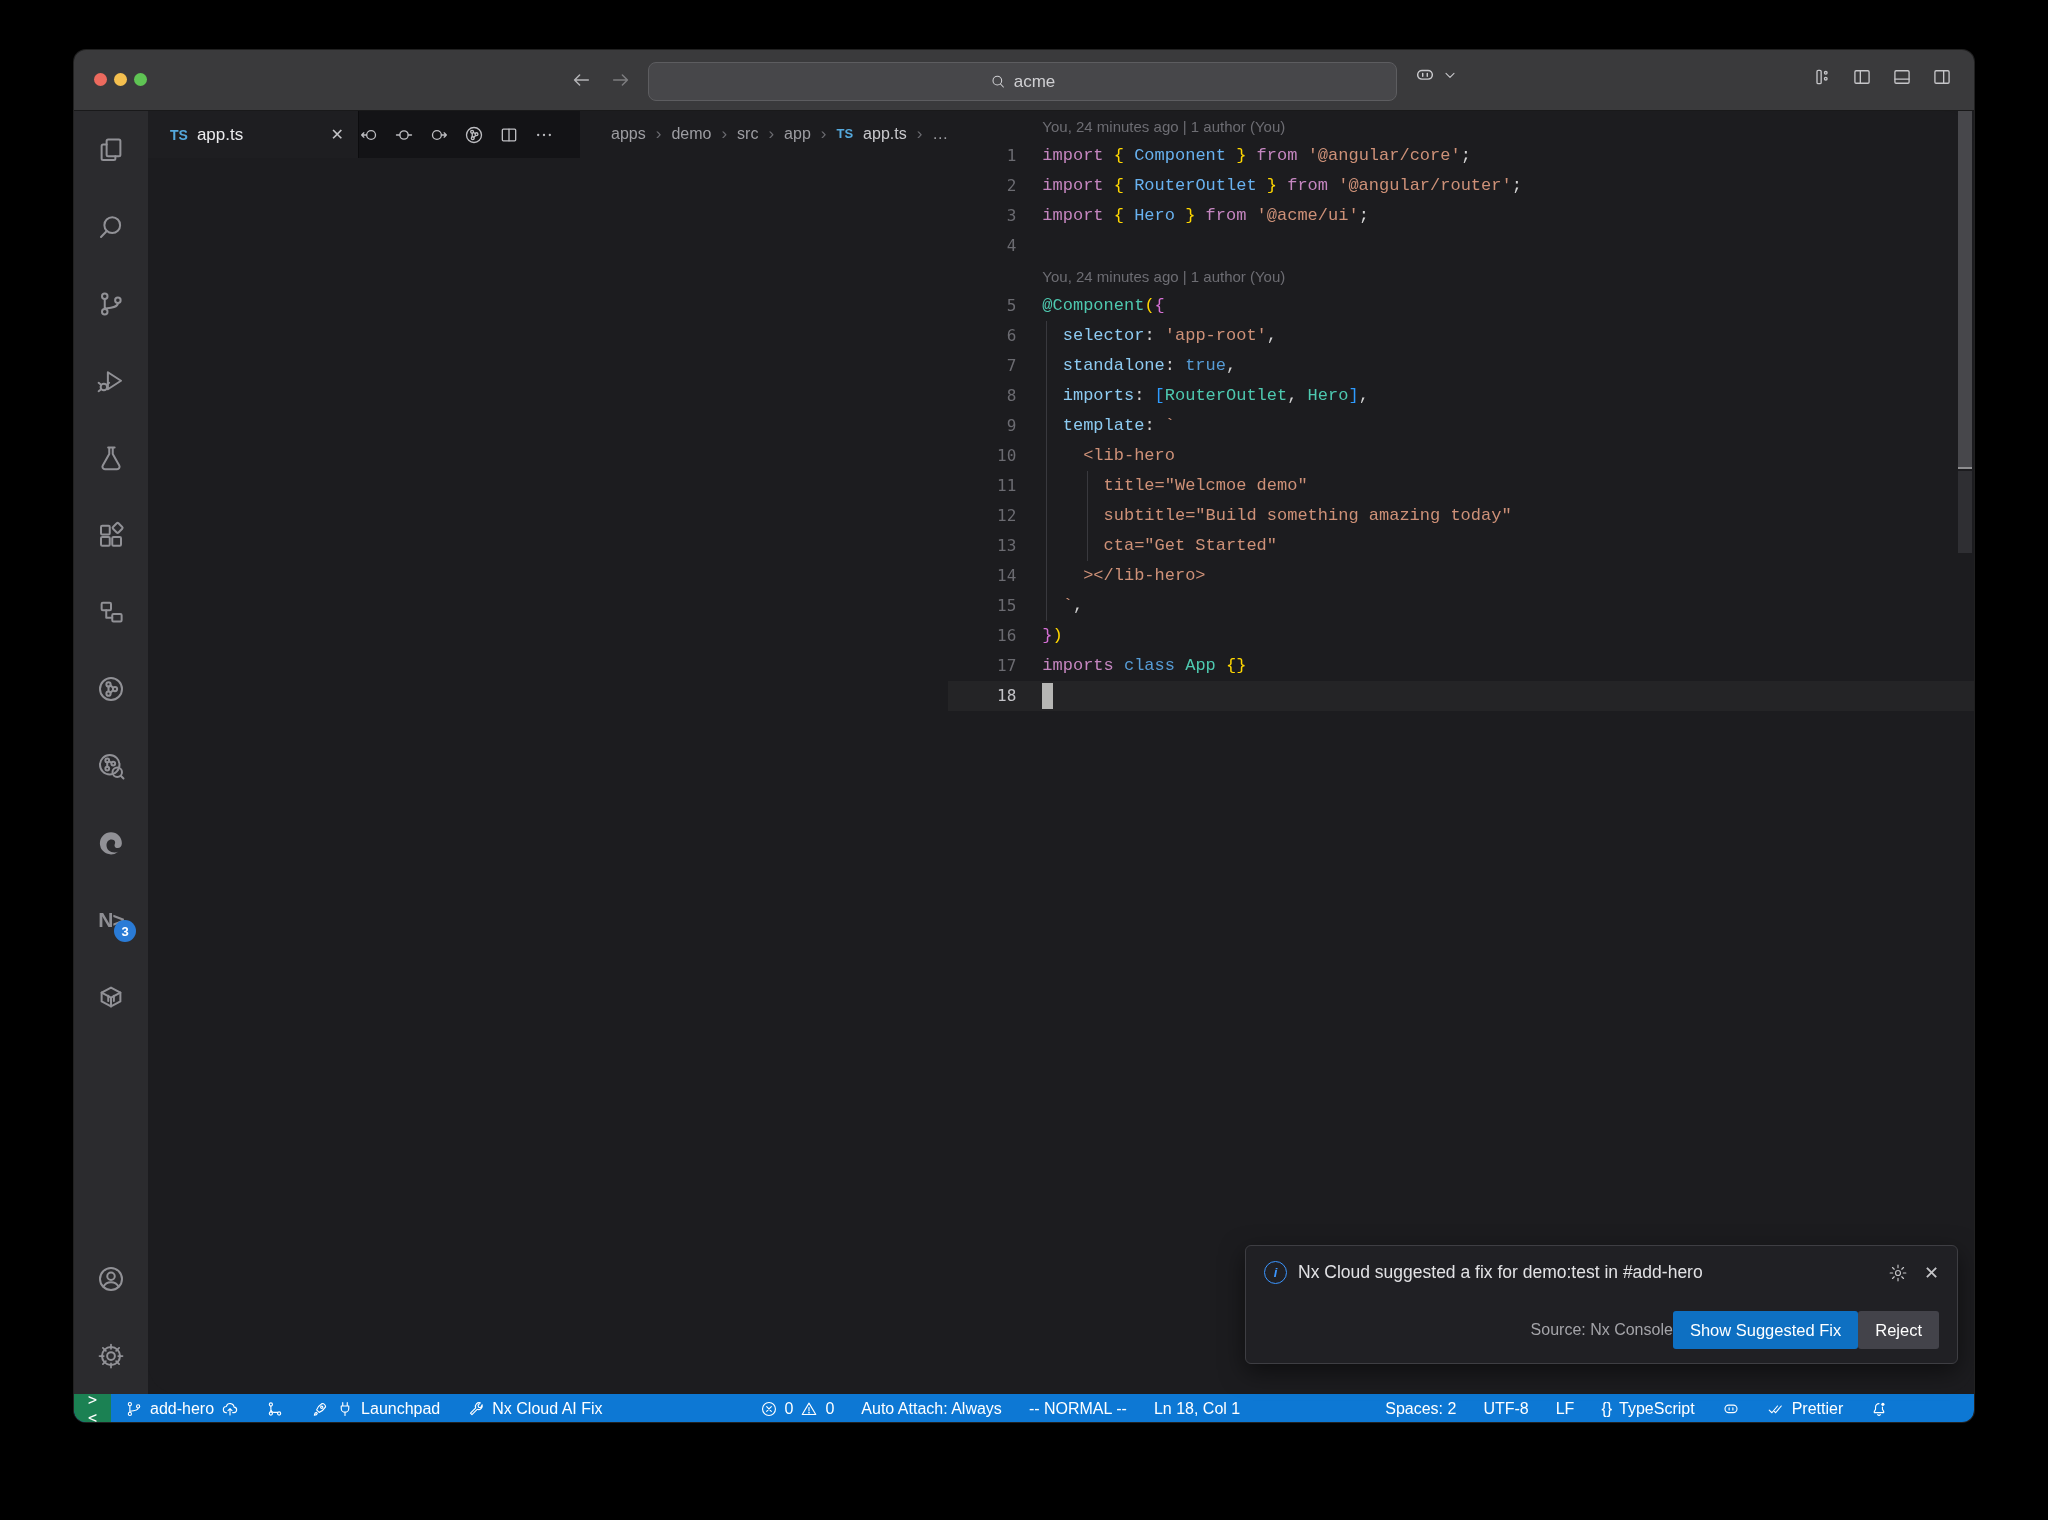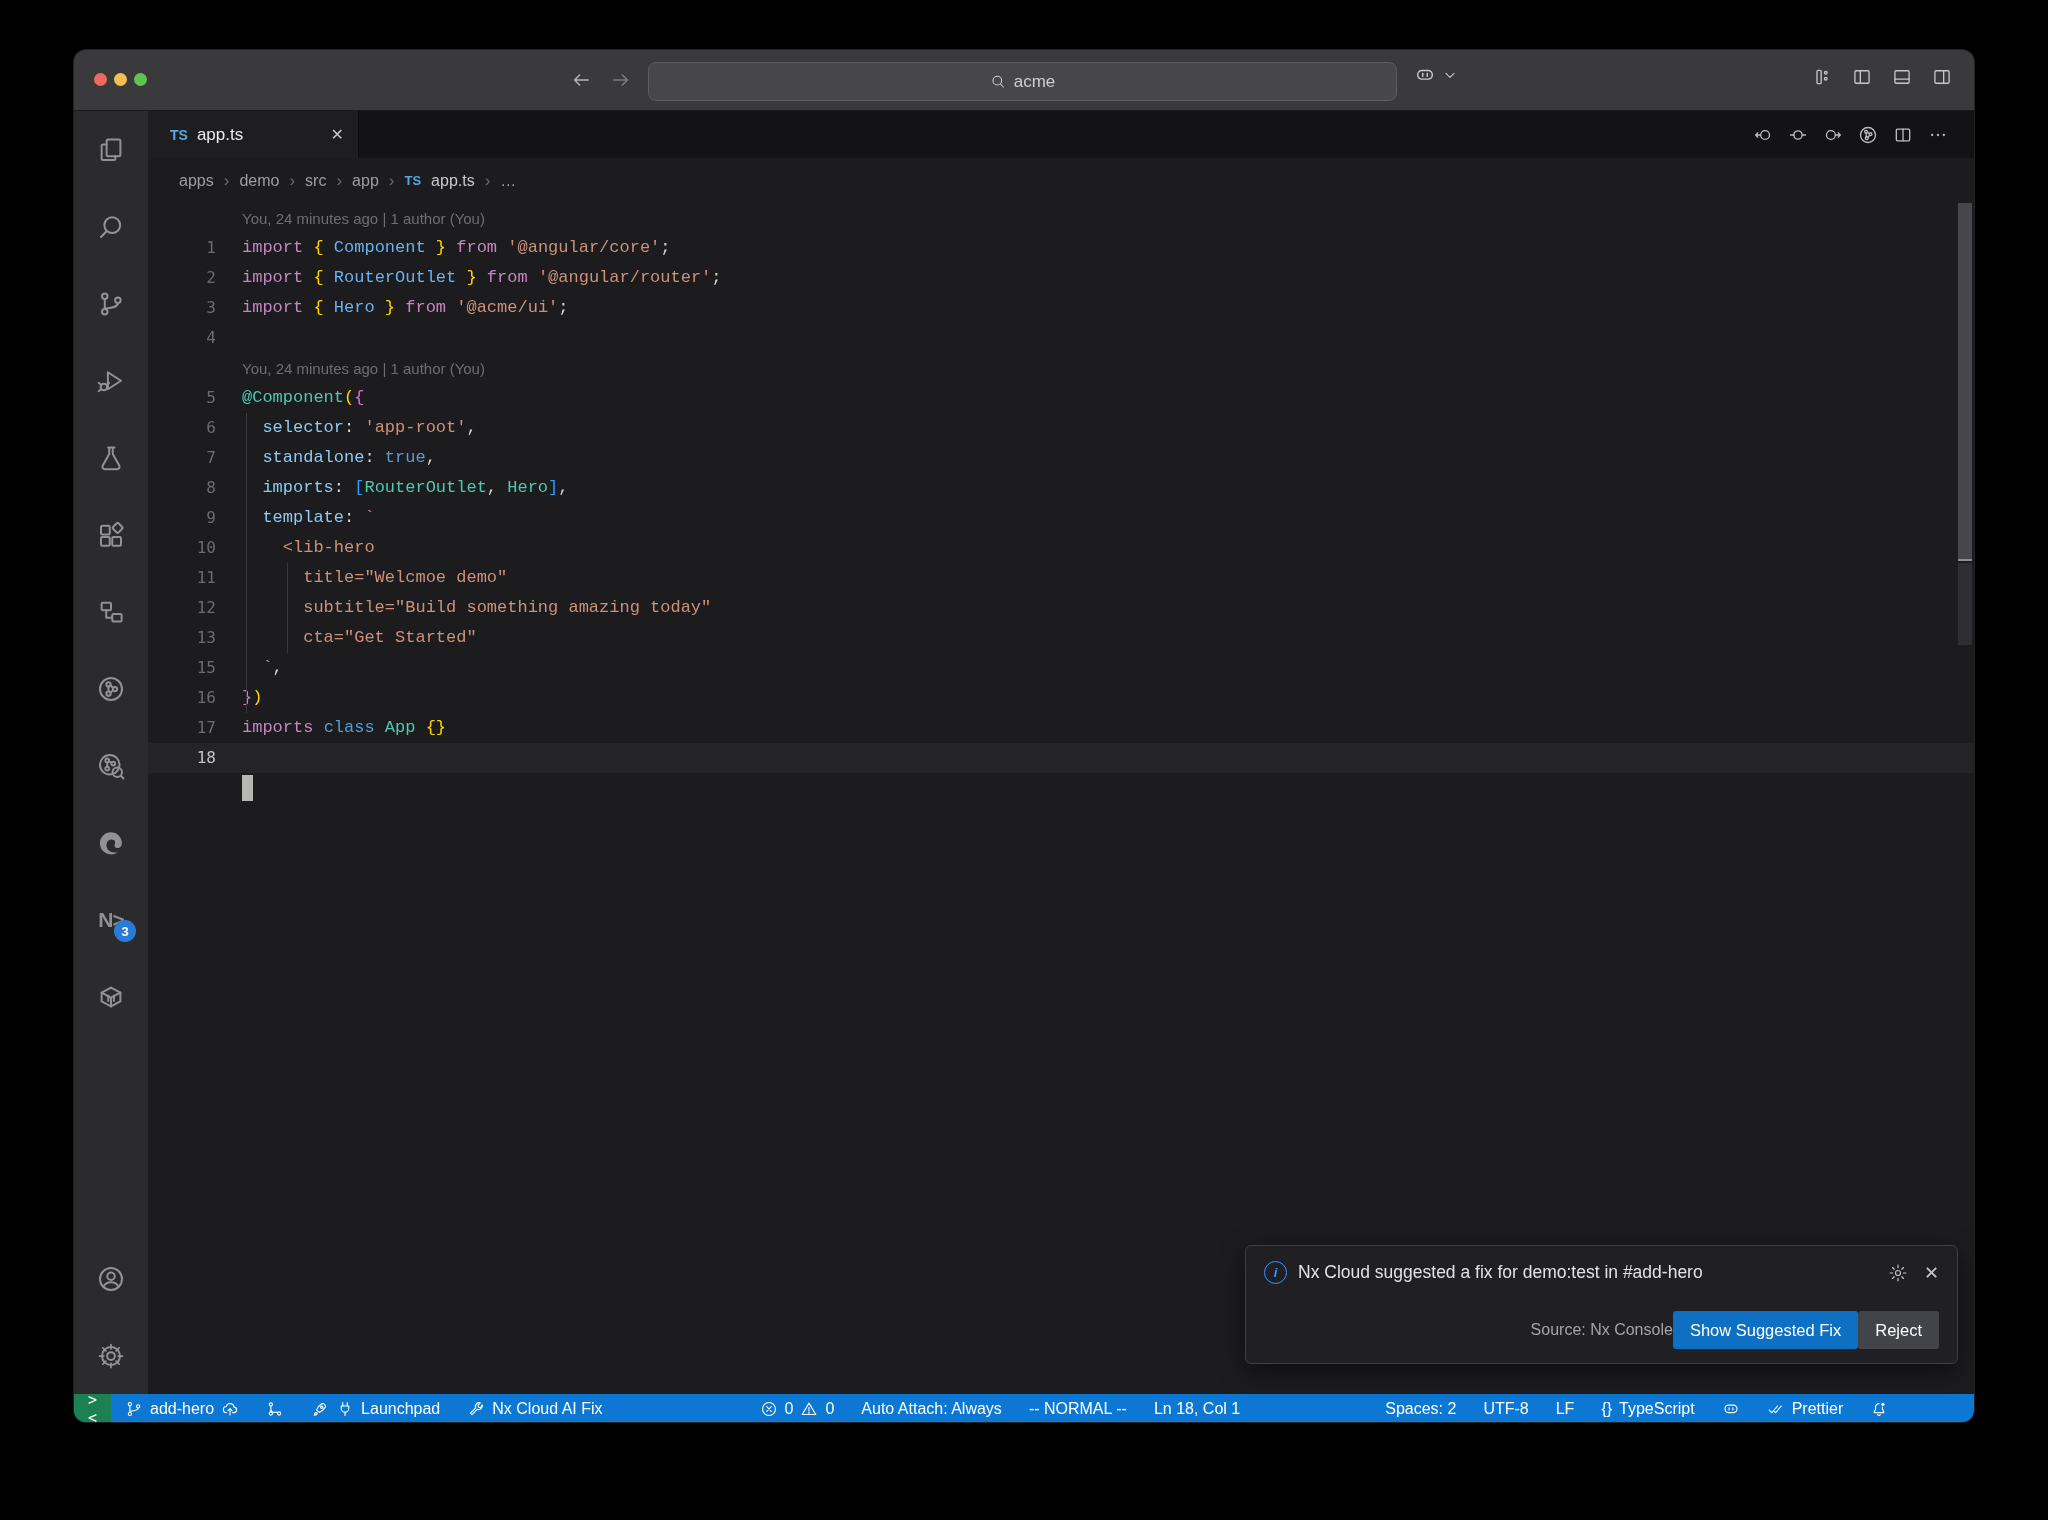--- a/index.html
+++ b/index.html
@@ -24,21 +24,21 @@
   svg{fill:none;stroke:currentColor;stroke-width:1.6;stroke-linecap:round;stroke-linejoin:round;}
   
   .main{display:flex;height:1283px;}
   .activitybar{width:74px;background:#2b2b2e;display:flex;flex-direction:column;color:#919196;}
   .ab-top{flex:1;display:flex;flex-direction:column;}
   .ab-item{height:77px;display:flex;align-items:center;justify-content:center;position:relative;cursor:pointer;}
   .nx-logo{font-family:"Liberation Sans",sans-serif;font-weight:bold;font-size:21px;color:#8f8f94;letter-spacing:-1px;}
   .badge{position:absolute;right:12px;bottom:16px;min-width:22px;height:22px;border-radius:11px;background:#2a7bd6;
     color:#fff;font-size:13px;font-weight:bold;display:flex;align-items:center;justify-content:center;}
   
-  .editorcol{flex:1;display:flex;flex-direction:column;background:#1c1c1f;min-width:0;border-radius:30px;}
+  .editorcol{flex:1;display:flex;flex-direction:row;background:#1c1c1f;min-width:0;border-radius:30px;}
   .tabbar{height:47px;background:#131316;display:flex;align-items:stretch;}
   .tab{width:188px;background:#1e1e21;display:flex;align-items:center;padding-left:22px;gap:9px;
     border-right:1px solid #0c0c0e;color:#ececee;font-size:17px;cursor:pointer;}
   .ts-badge{color:#55a9dd;font-weight:bold;font-size:14px;}
   .tab-close{margin-left:auto;margin-right:14px;color:#c3c3c6;font-size:16px;}
   .tabactions{margin-left:auto;display:flex;align-items:center;gap:15px;padding-right:26px;color:#bdbdc1;}
   .breadcrumbs{height:45px;display:flex;align-items:center;padding-left:31px;gap:10px;font-size:16px;color:#9d9da2;}
   .bc-sep{color:#6b6b70;font-size:17px;}
   
   .codewrap{position:relative;flex:1;overflow:hidden;}
@@ -401,20 +401,24 @@
               </div>
               <div class="row">
                 <span class="gut">12</span>
                 <span class="code"><span class="tk-s">      subtitle="Build something amazing today"</span></span>
               </div>
               <div class="row">
                 <span class="gut">13</span>
                 <span class="code"><span class="tk-s">      cta="Get Started"</span></span>
               </div>
               <div class="row">
+                <span class="gut">14</span>
+                <span class="code"><span class="tk-s">    &gt;&lt;/lib-hero&gt;</span></span>
+              </div>
+              <div class="row">
                 <span class="gut">15</span>
                 <span class="code"><span class="tk-s">  `</span><span class="tk-w">,</span></span>
               </div>
               <div class="row">
                 <span class="gut">16</span>
                 <span class="code"><span class="tk-m">}</span><span class="tk-y">)</span></span>
               </div>
               <div class="row">
                 <span class="gut">17</span>
                 <span class="code"><span class="tk-k">imports </span><span class="tk-kb">class </span><span class="tk-t">App </span><span class="tk-y">{}</span></span>

